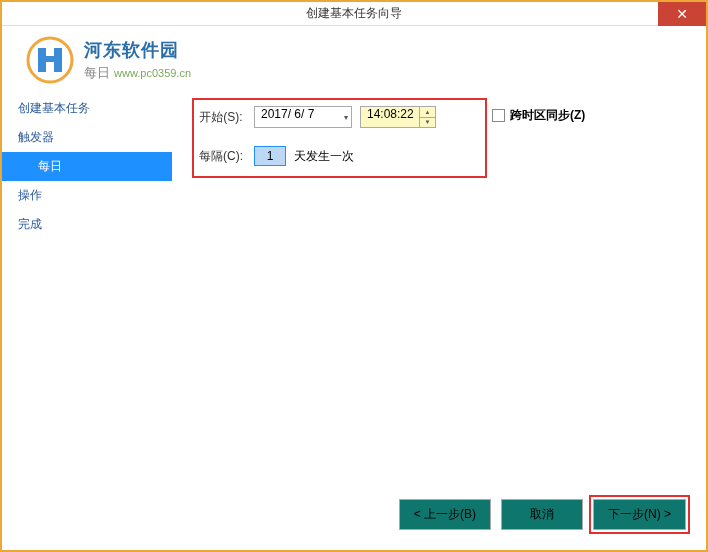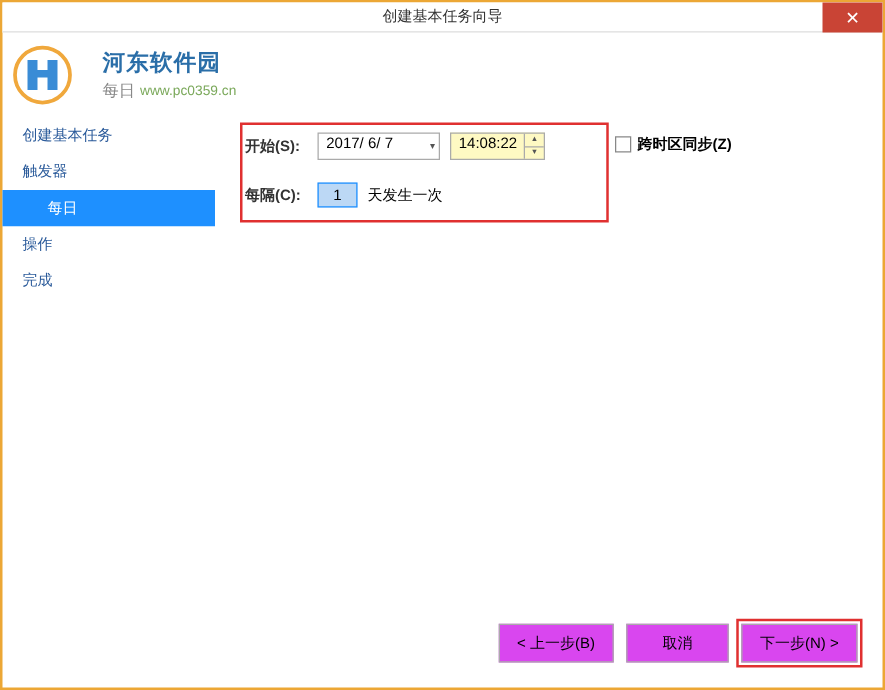--- a/index.html
+++ b/index.html
@@ -43,24 +43,24 @@
       justify-content: center;
       font-size: 14px;
       cursor: pointer;
     }
     .content {
       padding: 0;
       height: calc(100% - 28px);
       position: relative;
     }
     .header-section {
-      padding: 12px 8px;
-      display: flex;
-      align-items: center;
-      gap: 24px;
+      padding: 12px 24px;
+      display: flex;
+      align-items: center;
+      gap: 10px;
       height: 68px;
     }
     .logo {
       width: 48px;
       height: 48px;
       position: relative;
     }
     .logo svg { width: 48px; height: 48px; }
     .header-text {
       display: flex;
@@ -126,22 +126,21 @@
     }
     .form-row {
       display: flex;
       align-items: center;
       gap: 8px;
       margin-bottom: 18px;
     }
     .label {
       color: #333;
       min-width: 50px;
-      text-align: left;
-      font-weight: bold;
+      text-align: center;
     }
     .date-select {
       border: 1px solid #aaa;
       height: 22px;
       padding: 0 8px 0 6px;
       font-size: 12px;
       background: #fff;
       width: 98px;
       position: relative;
     }
@@ -200,21 +199,21 @@
     .footer {
       position: absolute;
       bottom: 16px;
       right: 20px;
       display: flex;
       gap: 10px;
       align-items: center;
     }
     .btn {
       border: 1px solid #aaa;
-      background: #d946ef;
+      background: #0f766e;
       padding: 6px 14px;
       font-size: 12px;
       cursor: pointer;
       min-width: 82px;
       text-align: center;
     }
     .btn-highlight {
       outline: 2px solid #e03030;
       outline-offset: 2px;
     }

